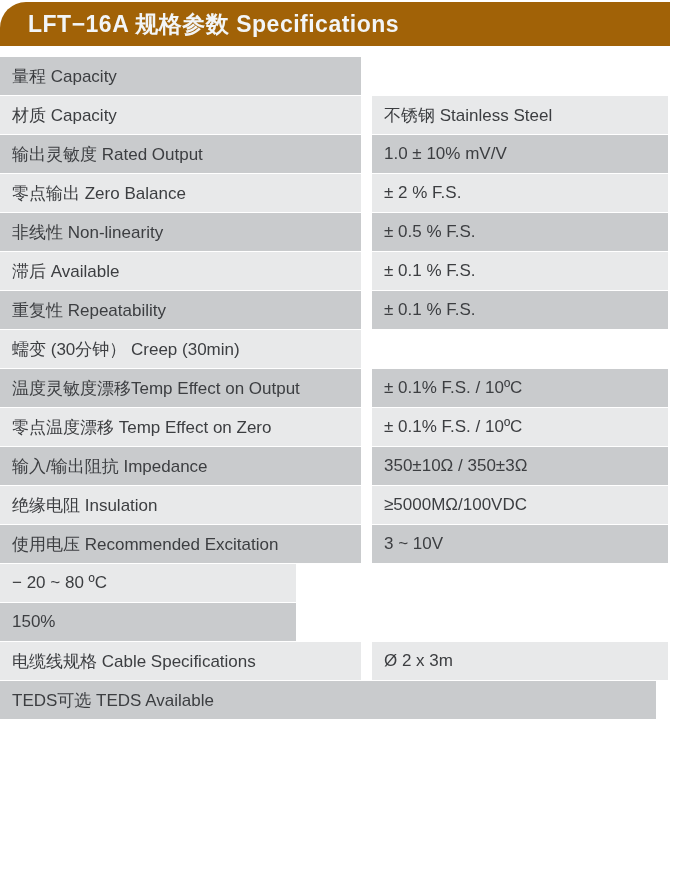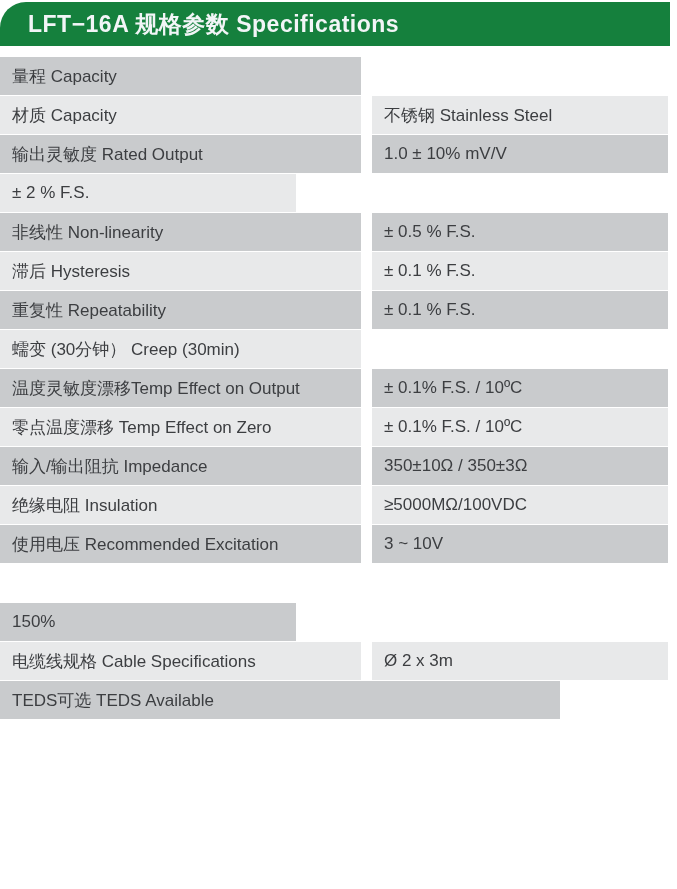--- a/index.html
+++ b/index.html
@@ -14,21 +14,21 @@
     height: 889px;
     background: #ffffff;
     overflow: hidden;
   }
   .header-bar {
     position: absolute;
     top: 2px;
     left: 0;
     width: 670px;
     height: 44px;
-    background: #15803d;
+    background: #a16207;
     border-top-left-radius: 26px;
     display: flex;
     align-items: center;
     padding-left: 28px;
   }
   .header-bar .title {
     color: #f2f5f7;
     font-size: 23px;
     font-weight: bold;
     letter-spacing: 0.5px;
@@ -52,21 +52,21 @@
     display: flex;
     align-items: center;
     font-size: 17px;
     color: #3c3e41;
     padding-left: 12px;
     white-space: nowrap;
     overflow: hidden;
   }
   .cell.label { width: 361px; }
   .cell.value { width: 296px; }
-  .cell.full  { width: 560px; text-align: center; }
+  .cell.full  { width: 656px; text-align: center; }
   
   .spec-row:nth-child(odd)  .cell { background: #c9cbcd; }
   .spec-row:nth-child(even) .cell { background: #e8e9ea; }
 </style>
 </head>
 <body>
 
 <div class="page">
 
   <div class="header-bar">
@@ -83,30 +83,31 @@
       <div class="cell label">材质 Capacity</div>
       <div class="cell value">不锈钢 Stainless Steel</div>
     </div>
 
     <div class="spec-row">
       <div class="cell label">输出灵敏度 Rated Output</div>
       <div class="cell value">1.0 ± 10% mV/V</div>
     </div>
 
     <div class="spec-row">
+      <div class="cell label">零点输出 Zero Balance</div>
       <div class="cell value">± 2 % F.S.</div>
     </div>
 
     <div class="spec-row">
       <div class="cell label">非线性 Non-linearity</div>
       <div class="cell value">± 0.5 % F.S.</div>
     </div>
 
     <div class="spec-row">
-      <div class="cell label">滞后 Hysteresis</div>
+      <div class="cell label">滞后 Available</div>
       <div class="cell value">± 0.1 % F.S.</div>
     </div>
 
     <div class="spec-row">
       <div class="cell label">重复性 Repeatability</div>
       <div class="cell value">± 0.1 % F.S.</div>
     </div>
 
     <div class="spec-row">
       <div class="cell label">蠕变 (30分钟） Creep (30min)</div>
@@ -131,20 +132,21 @@
       <div class="cell label">绝缘电阻 Insulation</div>
       <div class="cell value">≥5000MΩ/100VDC</div>
     </div>
 
     <div class="spec-row">
       <div class="cell label">使用电压 Recommended Excitation</div>
       <div class="cell value">3 ~ 10V</div>
     </div>
 
     <div class="spec-row">
+      <div class="cell value">− 20 ~ 80 ºC</div>
     </div>
 
 
     <div class="spec-row">
       <div class="cell value">150%</div>
     </div>
 
     <div class="spec-row">
       <div class="cell label">电缆线规格 Cable Specifications</div>
       <div class="cell value">Ø 2 x 3m</div>

